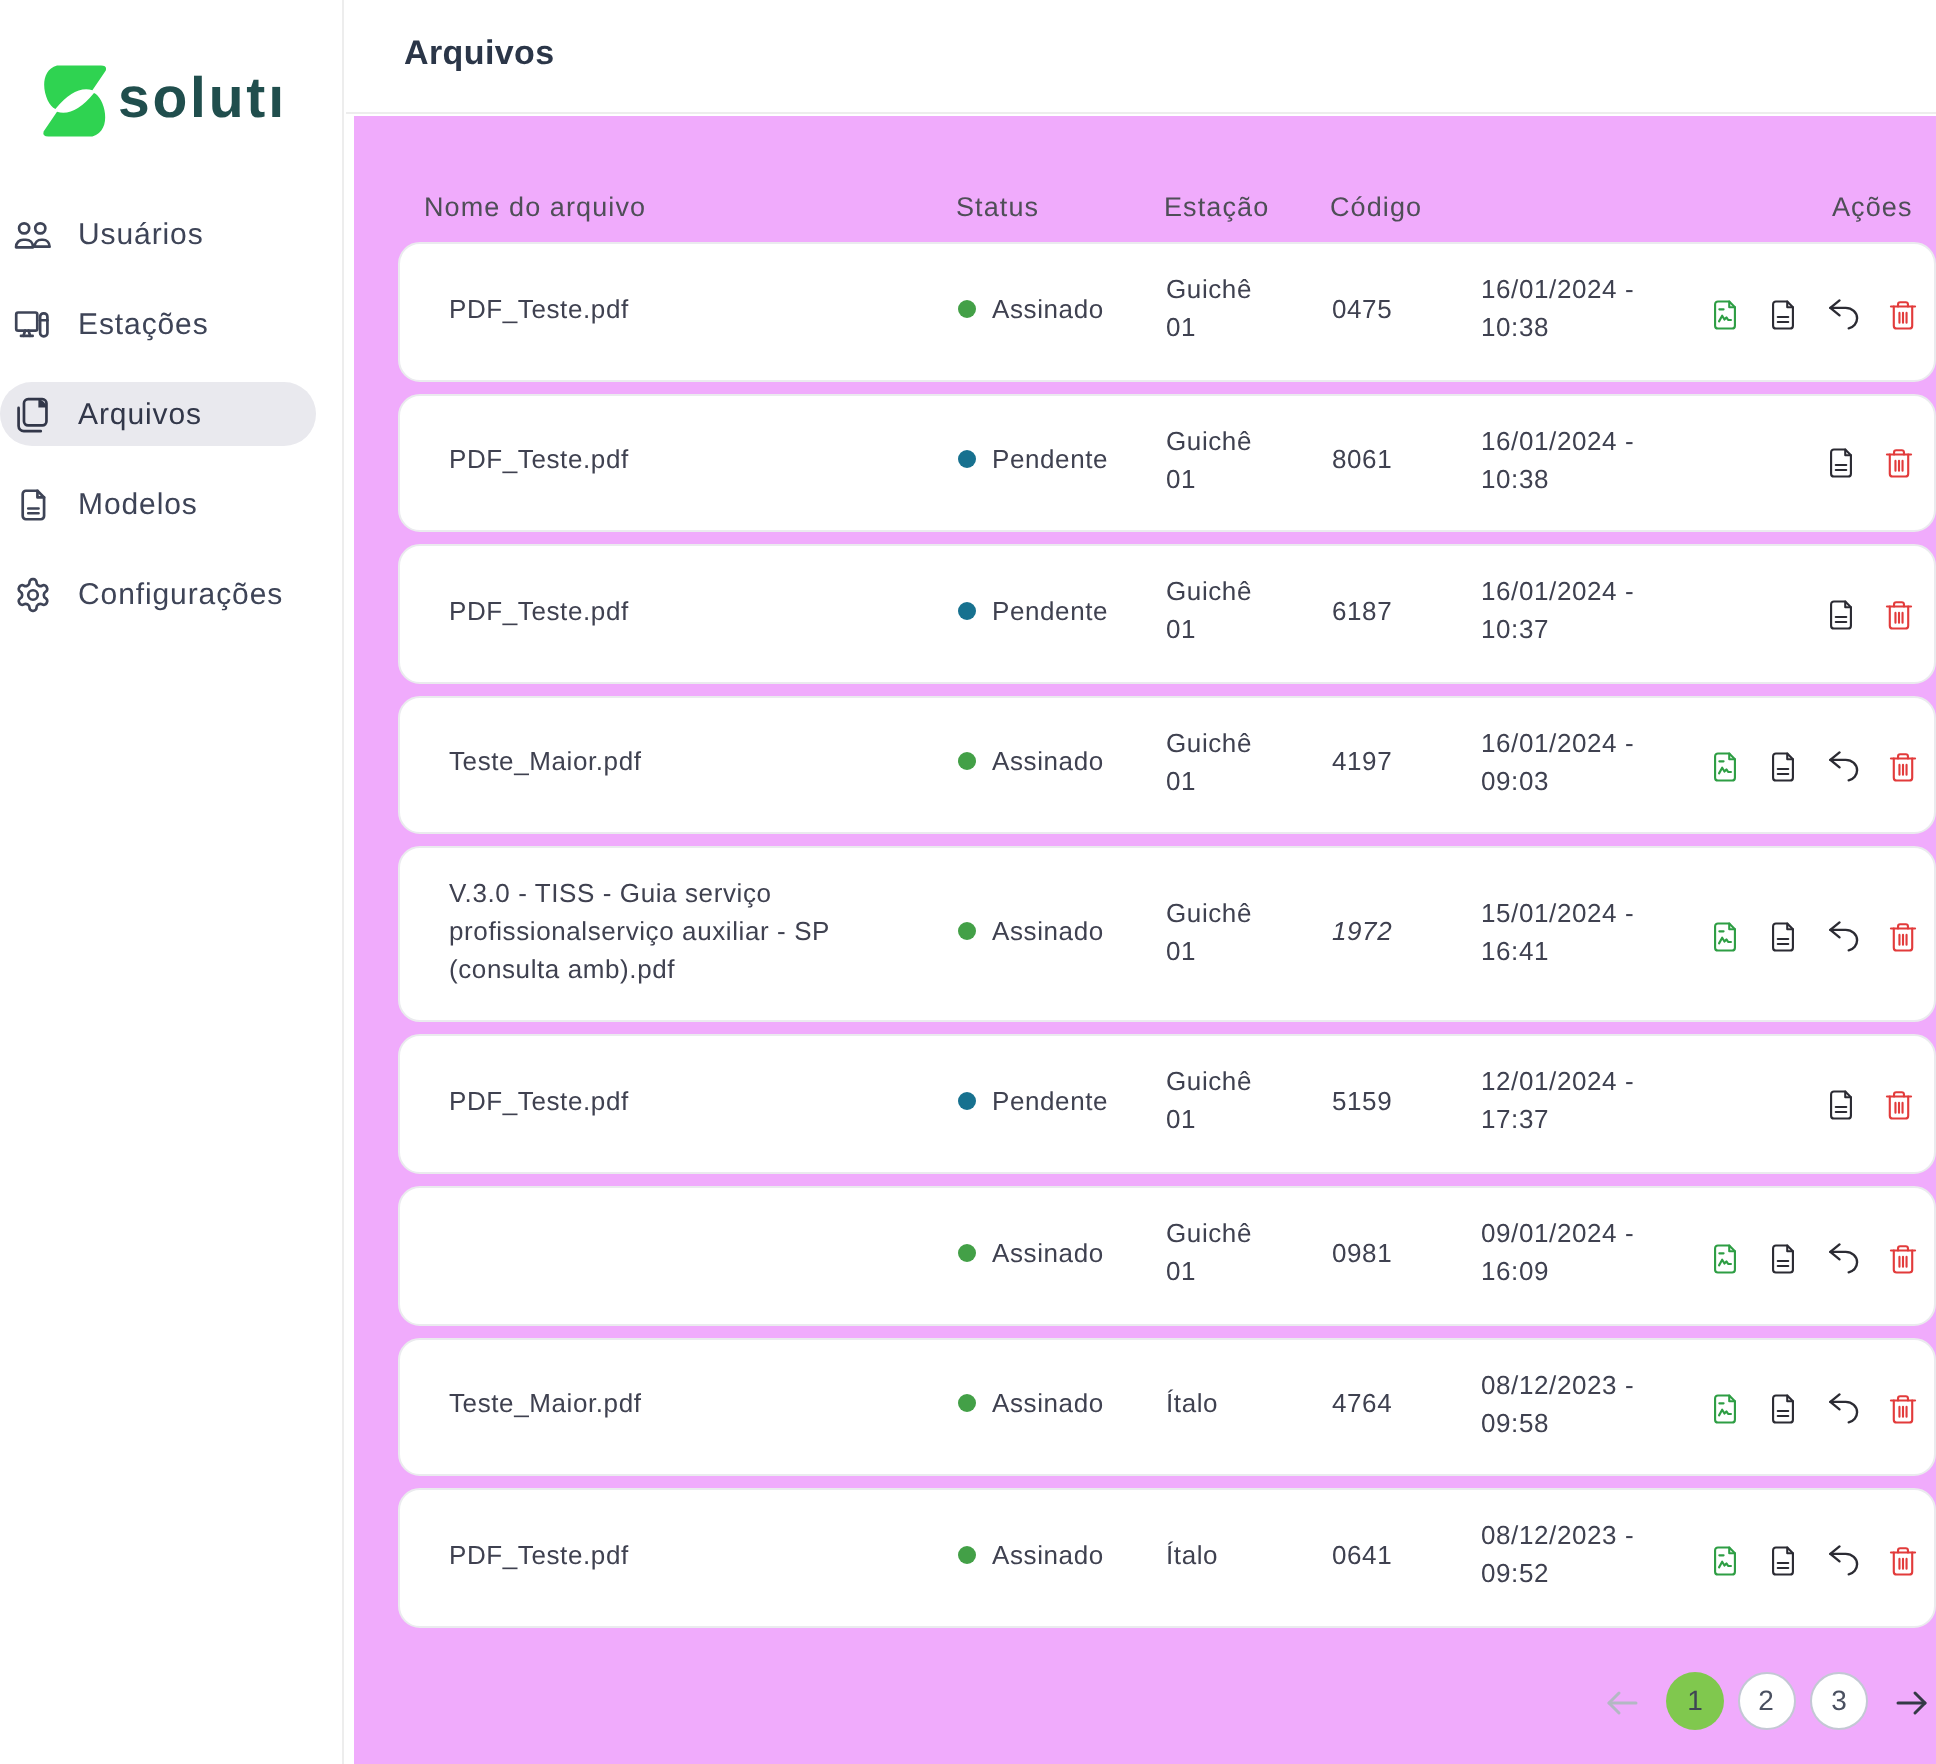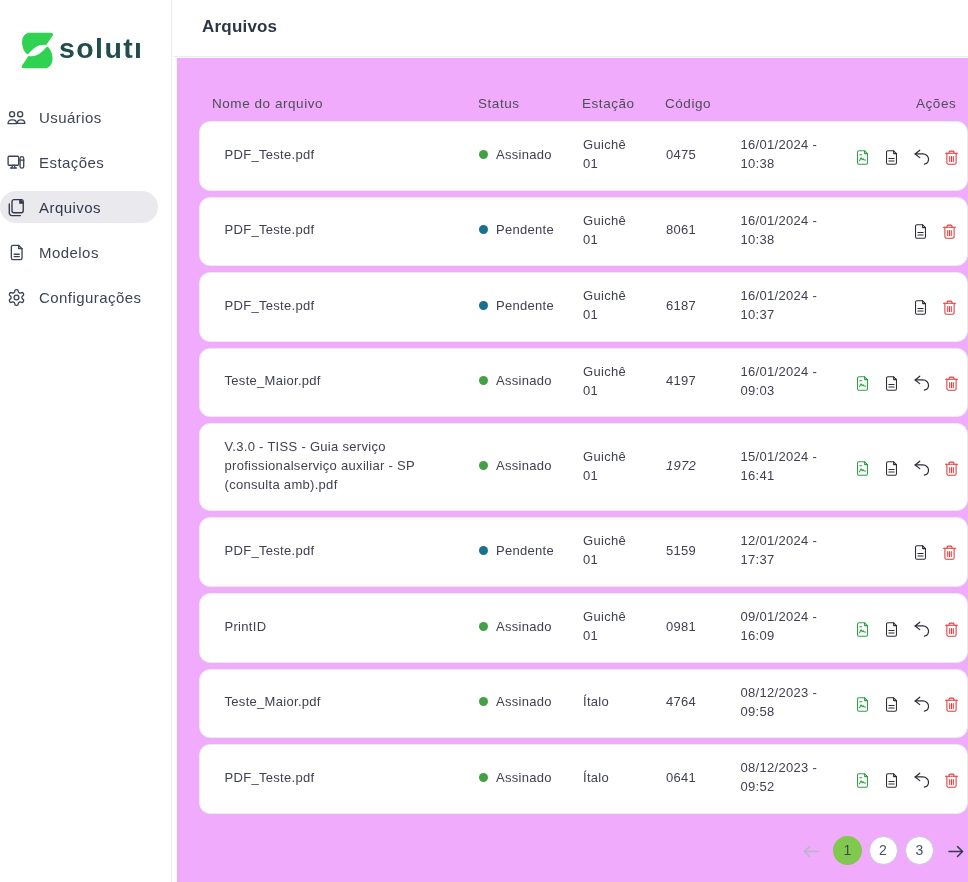--- a/index.html
+++ b/index.html
@@ -255,21 +255,20 @@
         </svg>
         <svg width="17" height="17" viewBox="0 0 24 24" fill="none" stroke="#e23b3b" stroke-width="1.5" stroke-linecap="round" stroke-linejoin="round">
           <path d="M3.5 6h17"></path>
           <path d="M18.5 6v13.5a2 2 0 0 1-2 2h-9a2 2 0 0 1-2-2V6"></path>
           <path d="M8.5 6V4.5a1.5 1.5 0 0 1 1.5-1.5h4a1.5 1.5 0 0 1 1.5 1.5V6"></path>
           <path d="M9.5 10.5v7M12 10.5v7M14.5 10.5v7"></path>
         </svg>
       </div>
     </div>
 <div class="card" style="top:535px;height:69.5px;">
-      <div class="cell name" style="top:22.75px;">PrintID</div>
       <div class="cell status" style="left:279.5px;top:22.75px;"><span class="dot g"></span>Assinado</div>
       <div class="cell est" style="left:383.5px;top:13.25px;">Guichê<br>01</div>
       <div class="cell" style="left:466.5px;top:22.75px;">0981</div>
       <div class="cell dt" style="left:541px;top:13.25px;">09/01/2024 -<br>16:09</div>
       <div class="icons" style="position:absolute;left:654px;top:25.75px;">
         <svg width="17" height="17" viewBox="0 0 24 24" fill="none" stroke="#2e9e44" stroke-width="1.5" stroke-linecap="round" stroke-linejoin="round">
           <path d="M15 2.5H7a2 2 0 0 0-2 2v15a2 2 0 0 0 2 2h10a2 2 0 0 0 2-2V6.5Z"></path>
           <path d="M15 2.5V6.5H19"></path>
           <path d="M8 8h3"></path>
           <path d="M7.8 16.5l2.2-4 1.6 2.7 1.4-1.5 1.2 1.8h2"></path>

